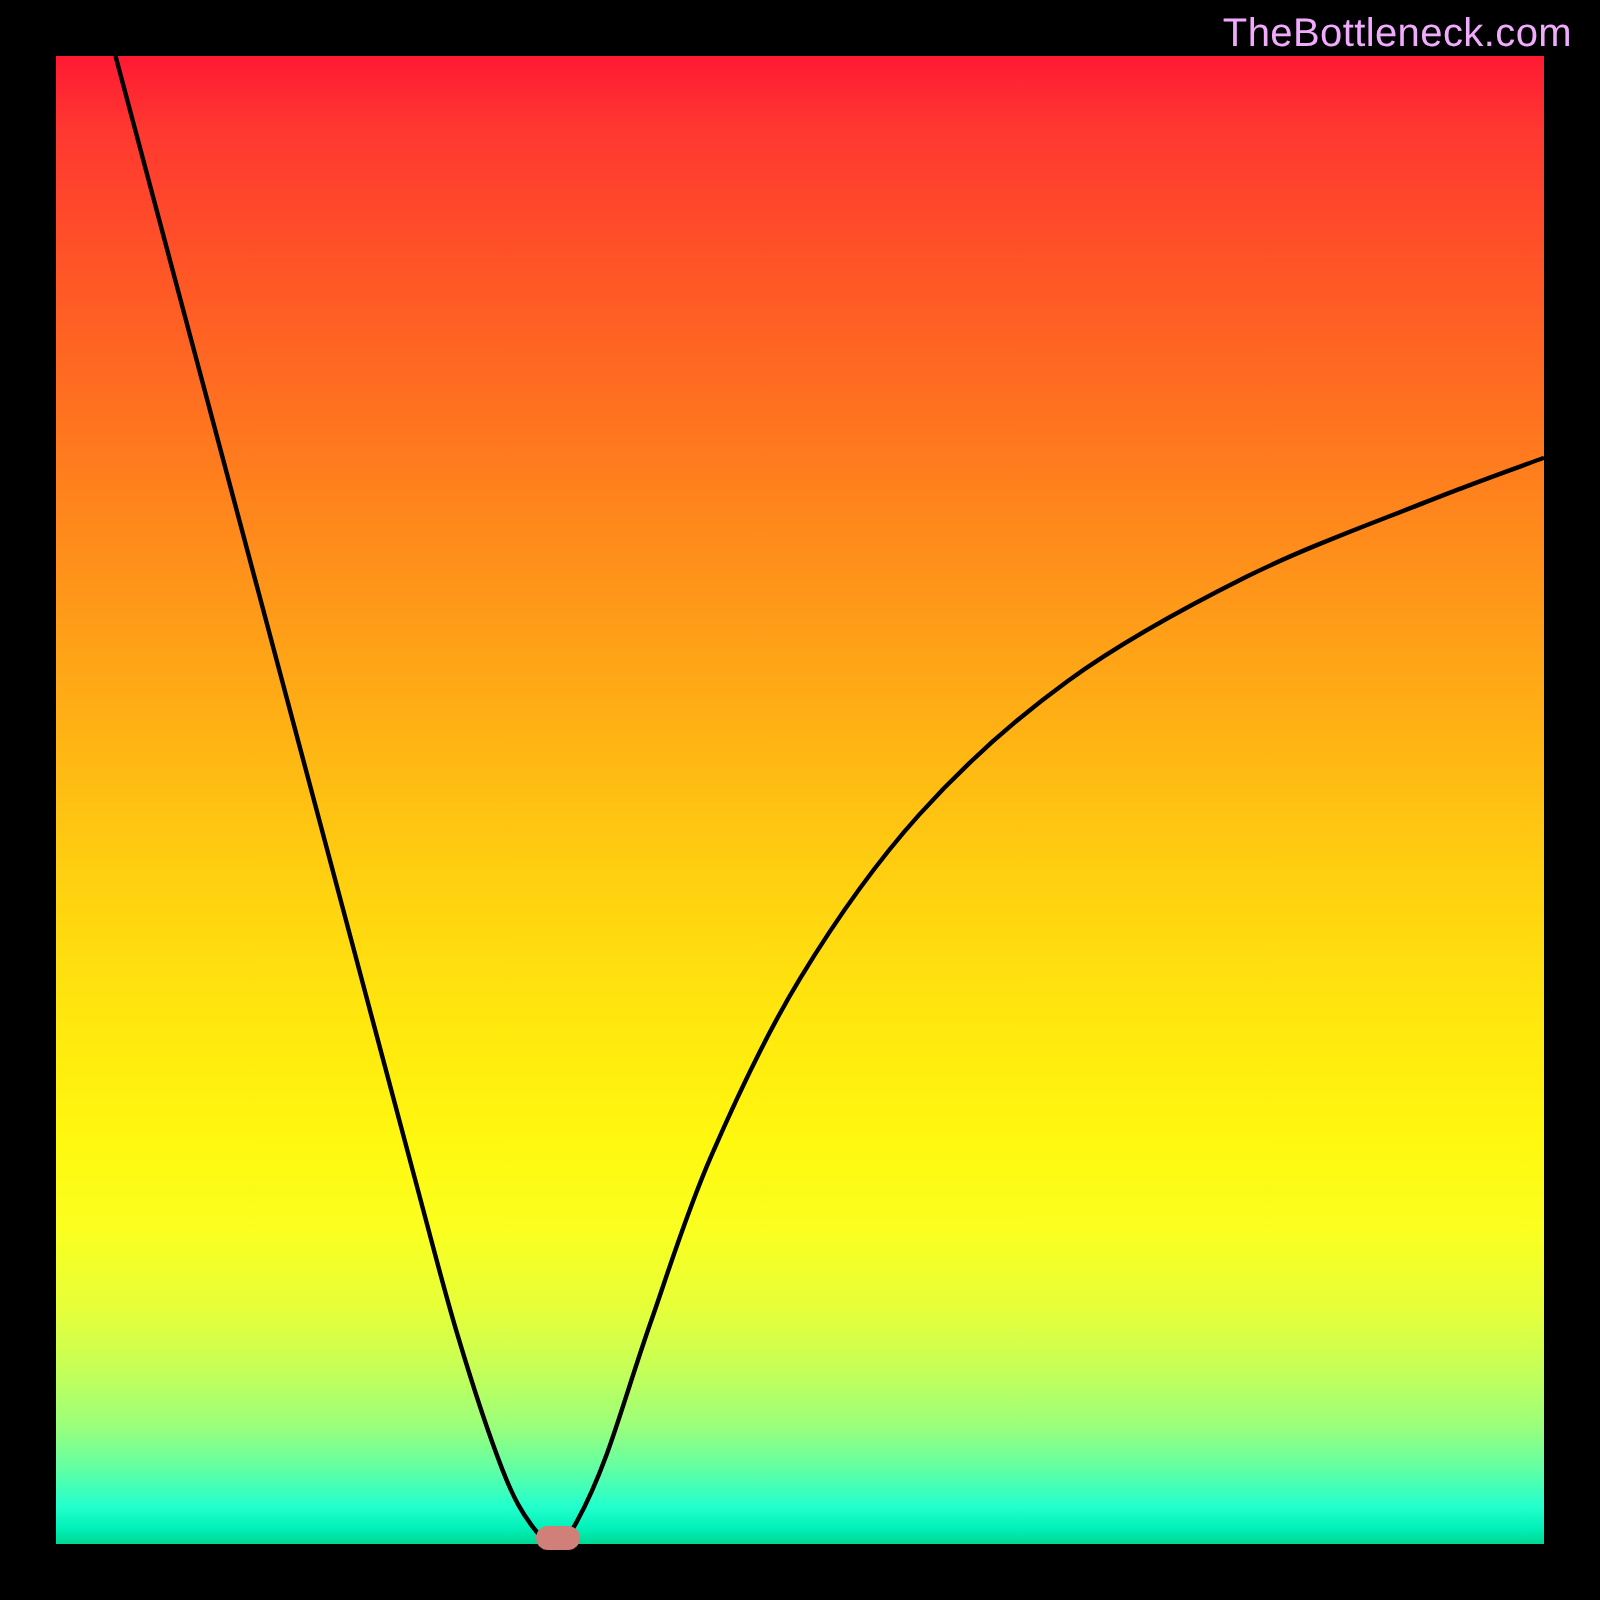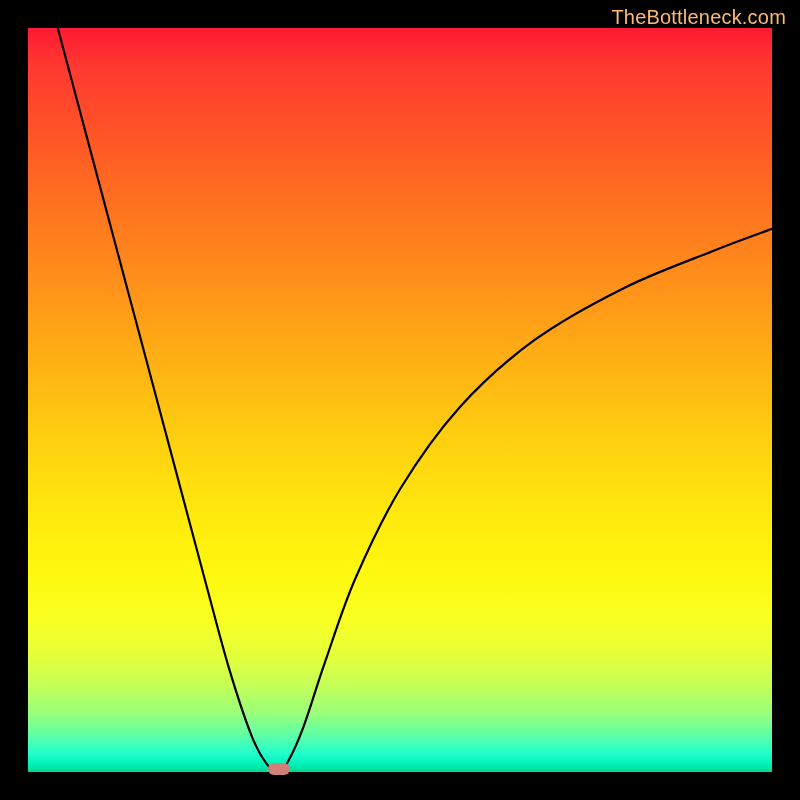--- a/index.html
+++ b/index.html
@@ -12,21 +12,21 @@
     height: 800px;
     background: #000;
     position: relative;
     font-family: Arial, sans-serif;
     overflow: hidden;
   }
   .watermark {
     position: absolute;
     top: 6px;
     right: 14px;
-    color: #fdba74;
+    color: #f0abfc;
     font-size: 20px;
     font-weight: 500;
     z-index: 10;
     letter-spacing: 0.2px;
   }
   .plot-area {
     position: absolute;
     left: 28px;
     top: 28px;
     width: 744px;

